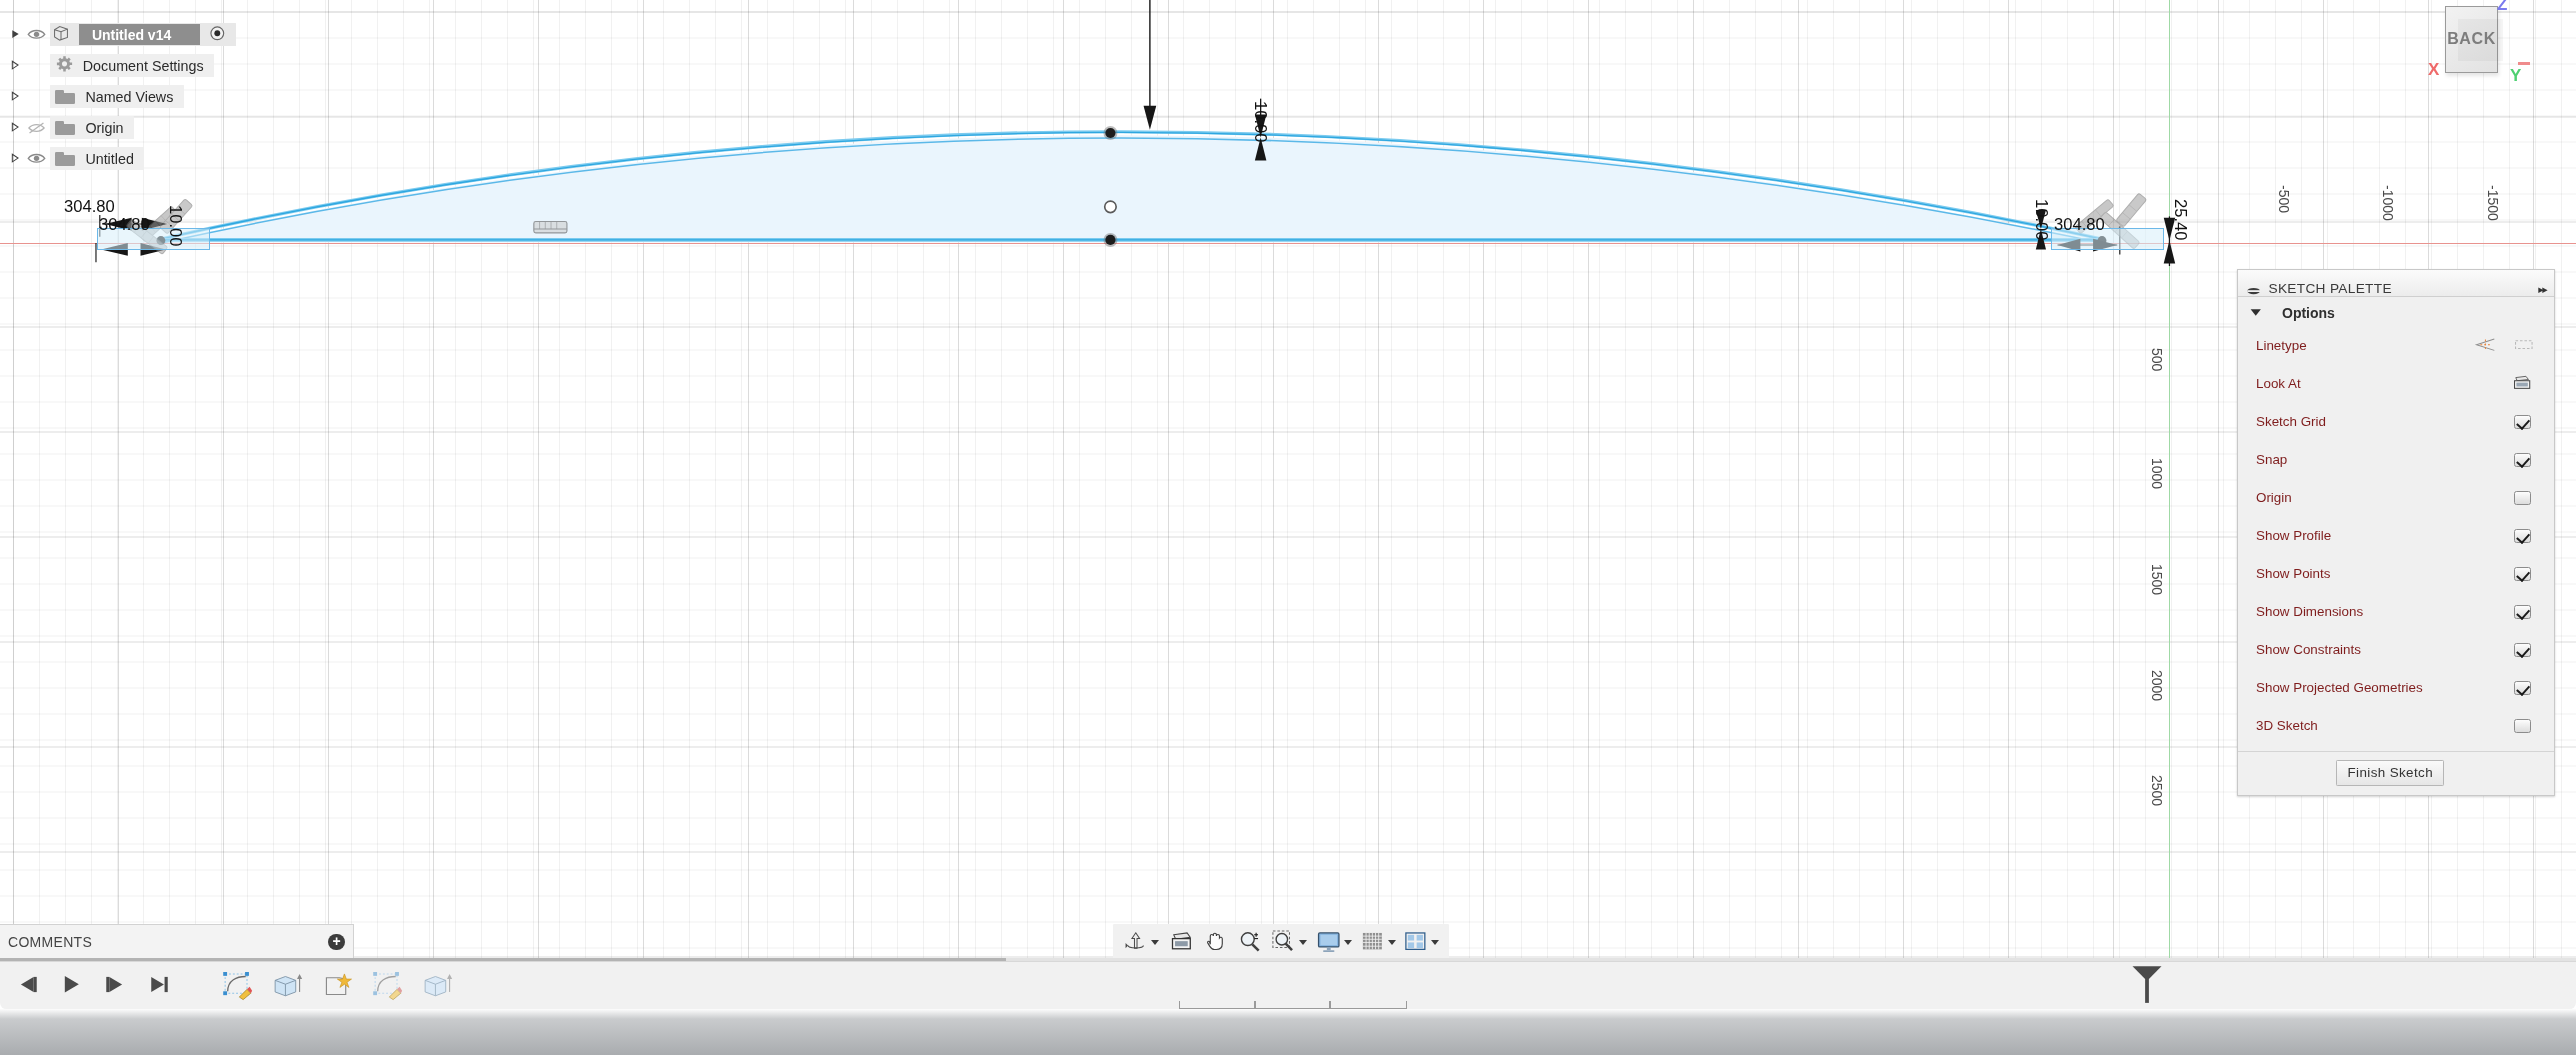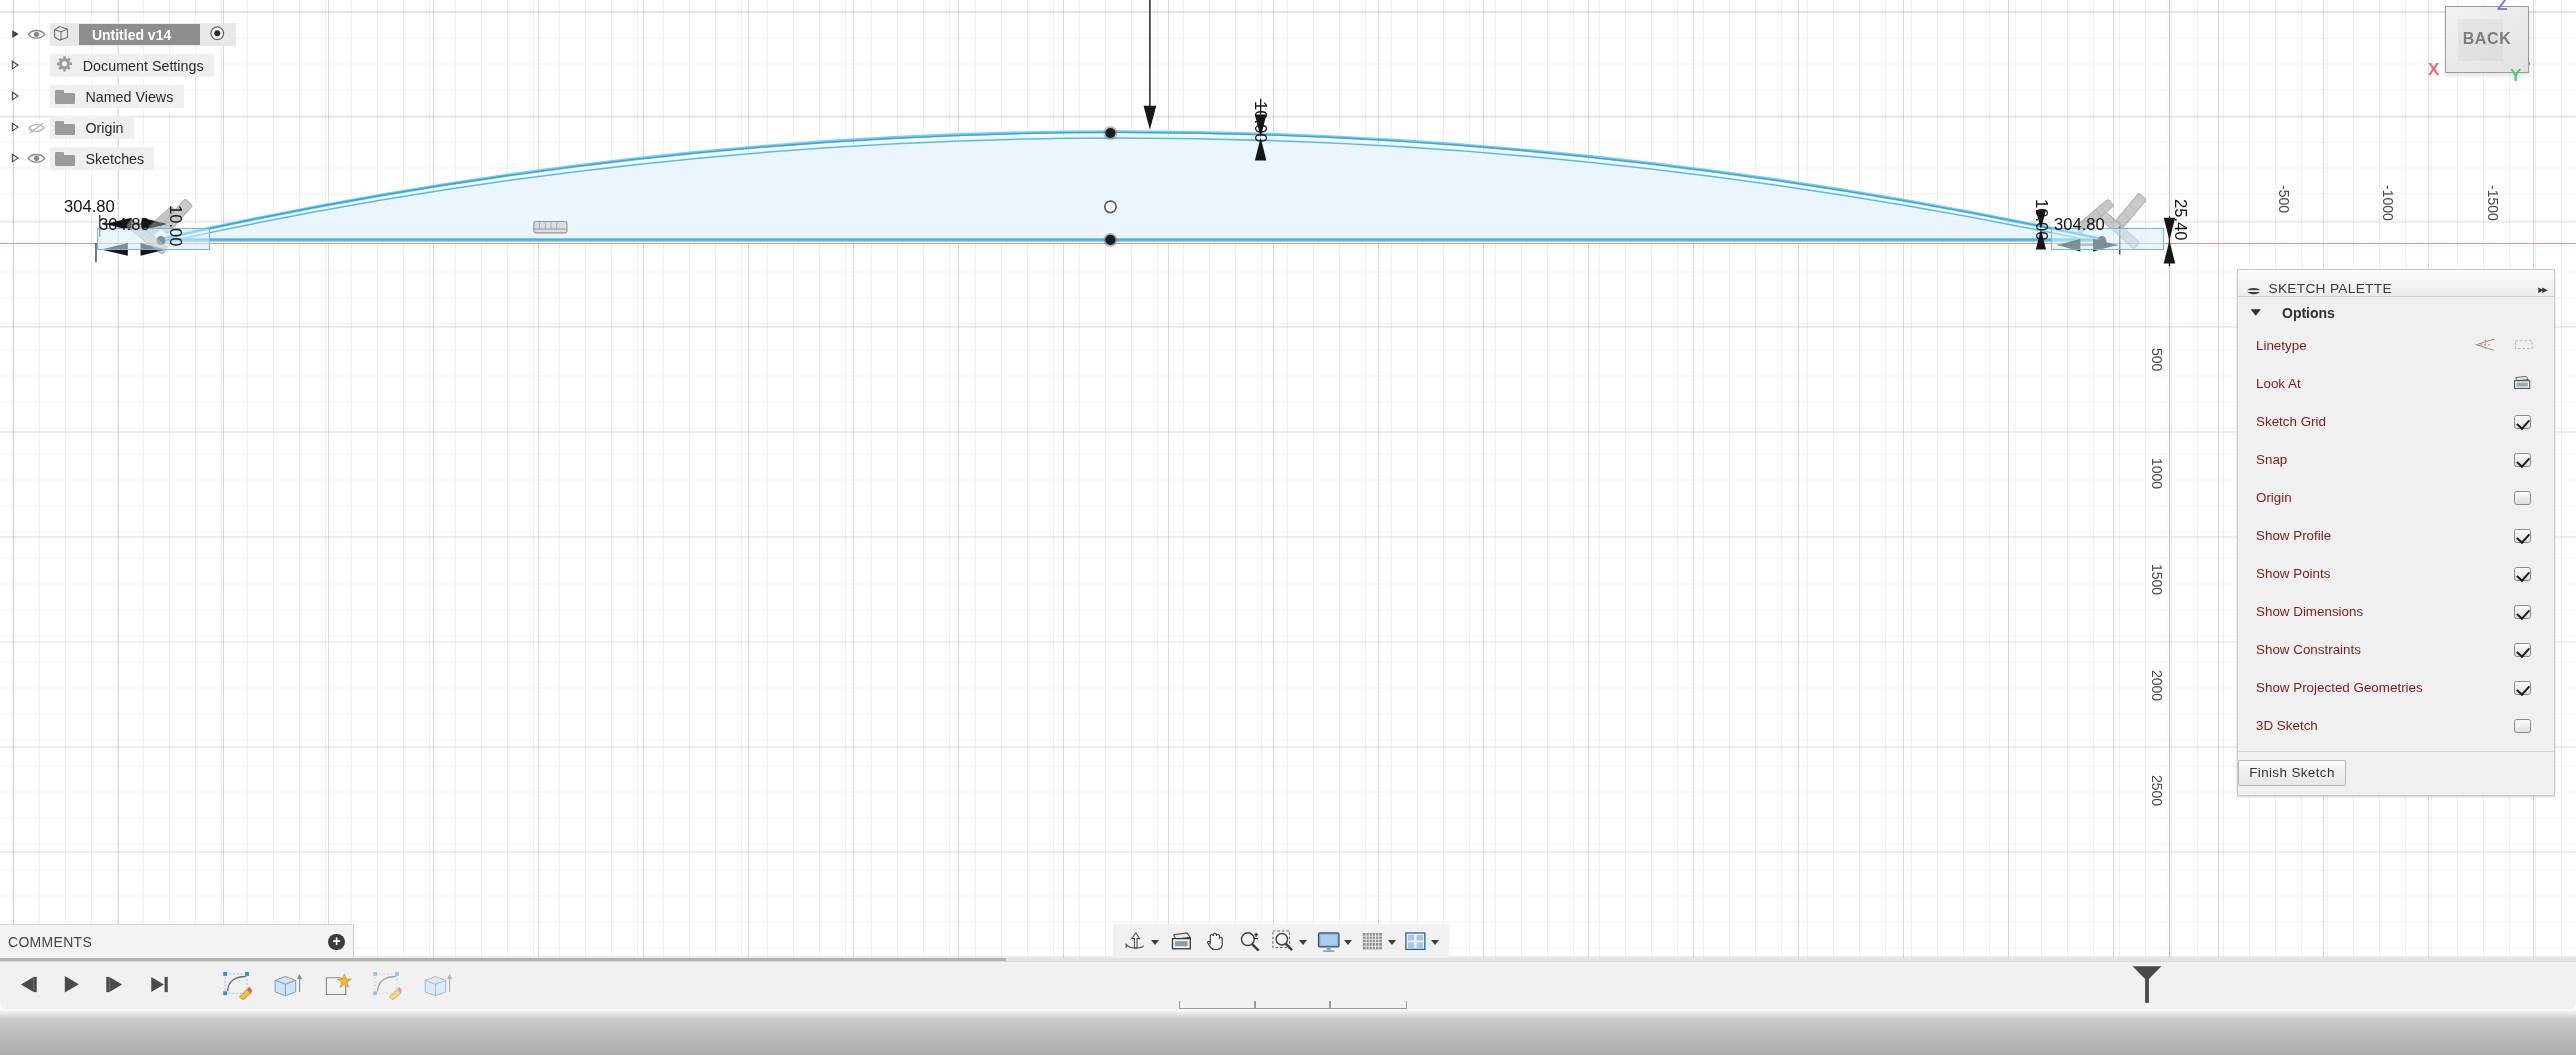--- a/index.html
+++ b/index.html
@@ -147,41 +147,41 @@
   }
   .chk.on::after {
     content:''; position:absolute; left:3.8px; top:1.3px;
     width: 6.4px; height: 10.2px;
     border: solid #1a1a1a; border-width: 0 2px 2px 0;
     transform: rotate(42deg);
   }
   .sp-footer {
     border-top: 0.6px solid #d4d4d4;
     padding: 7.6px 11.5px 9px 0;
-    display:flex; justify-content:flex-start;
+    display:flex; justify-content:center;
     background:#f0f0f0;
   }
   #finish-sketch {
     font-family:"Liberation Sans",sans-serif;
     font-size: 13.4px;
     letter-spacing: 0.4px;
     color: #333;
     padding: 4.5px 10.2px;
     background: linear-gradient(180deg,#fafafa,#e6e6e6);
     border: 0.6px solid #b6b6b6;
     border-radius: 1.3px;
     cursor: pointer;
   }
   .lt-icons { display:flex; gap:18px; align-items:center; margin-right:5.1px; }
 
   
   #viewcube-wrap { position:absolute; left:2400px; top:0px; width:176px; height:108px; }
   #viewcube {
     position:absolute; left:45px; top:5.7px;
-    width: 84px; height: 67px;
+    width: 53px; height: 67px;
     background: linear-gradient(145deg,#f2f2f2,#e2e2e2);
     border: 0.6px solid #9a9a9a;
     display:flex; align-items:center; justify-content:center;
     box-shadow: 1.3px 2.5px 3.8px rgba(0,0,0,0.10);
   }
   #viewcube .face-hl{
     position:absolute; left:11.5px; top:12.7px; width:45px; height:42px;
     background: rgba(0,0,0,0.035);
   }
   #viewcube .cube-label{
@@ -534,21 +534,21 @@
           </svg>
       </span>
       <span class="eye">
         <svg width="19" height="12.7" viewBox="0 0 30 20">
           <path d="M2 10 C8 2 22 2 28 10 C22 18 8 18 2 10 Z" fill="none" stroke="#8a8a8a" stroke-width="2.2"></path>
           <circle cx="15" cy="10" r="4.2" fill="#8a8a8a"></circle>
         </svg>
       </span>
       <span class="row-chip">
         <span class="folder-ico"></span>
-        <span>Sketches</span>
+        <span>Untitled</span>
       </span>
     </div>
   </div>
 
   <div id="viewcube-wrap">
     <div class="axis-tick" style="left:118px; top:62px; width:11.5px; height:2.5px;"></div>
     <div id="viewcube">
       <div class="face-hl"></div>
       <span class="cube-label">BACK</span>
     </div>

